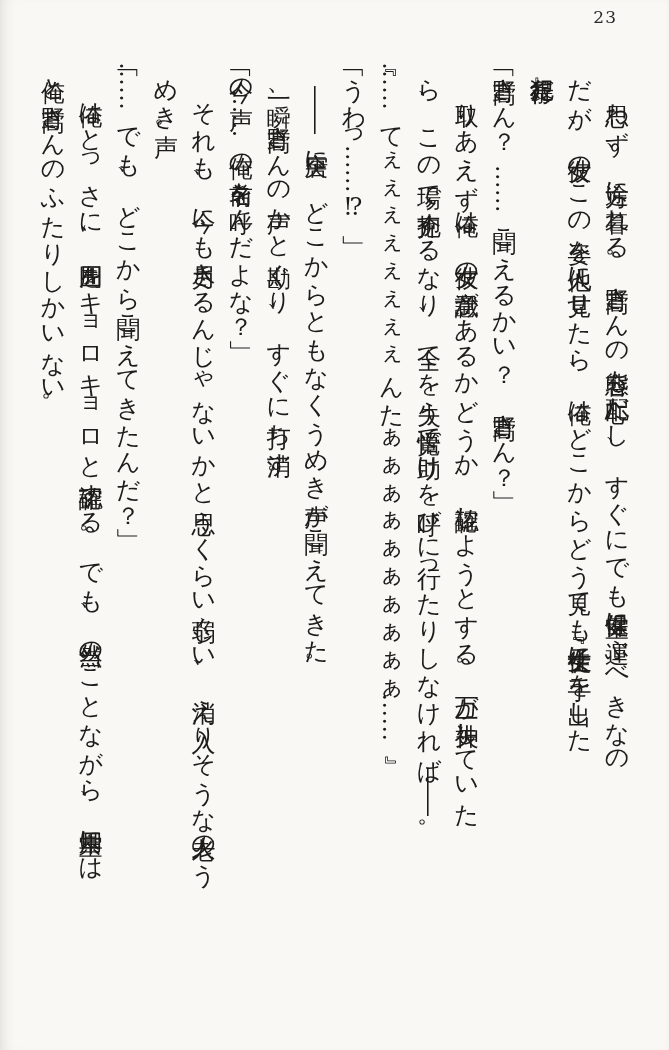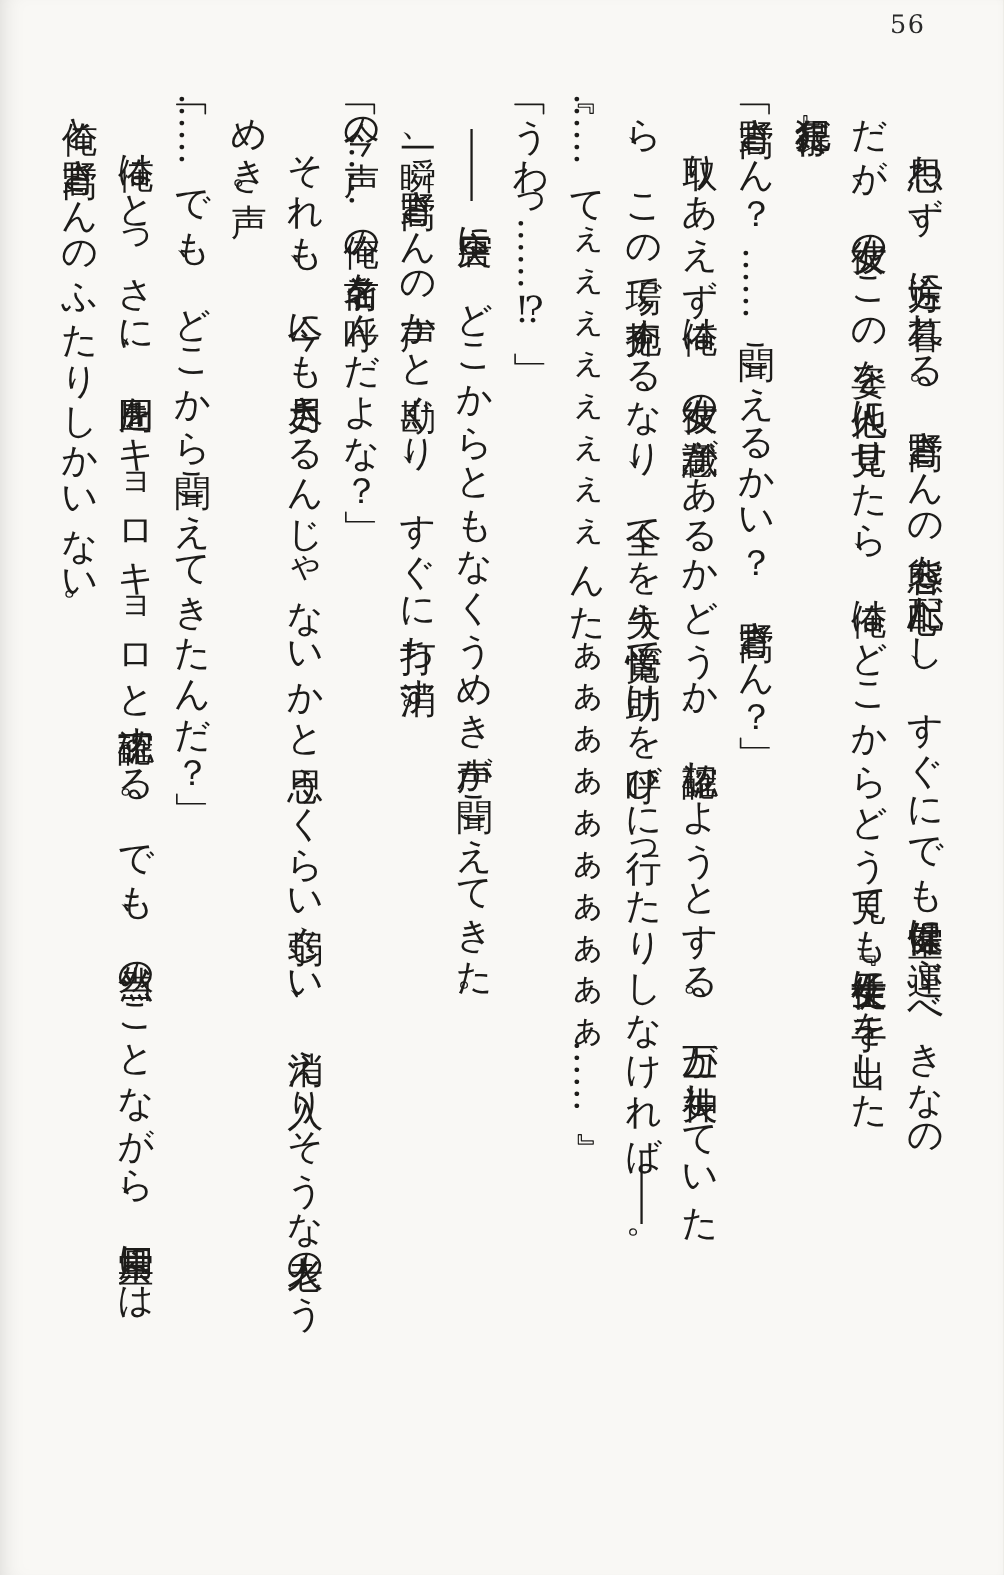--- a/index.html
+++ b/index.html
@@ -43,21 +43,21 @@
     height: 100%;
   }
   .tline.indent {
     text-indent: 1em;
   }
 </style>
 </head>
 <body>
 
 <div class="page">
-  <div class="pagenum">56</div>
+  <div class="pagenum">23</div>
   <div class="text">
     <div class="tline indent">思わず、途方に暮れる。高野さんの容態も心配だし、すぐにでも保健室に運ぶべきなの</div>
     <div class="tline">だが、彼女のこの姿を他人に見せたら、俺はどこからどう見ても『女子生徒に手を出した</div>
     <div class="tline">暴行犯』だ。</div>
     <div class="tline">「高野さん？　……聞こえるかい？　高野さん？」</div>
     <div class="tline indent">取りあえず俺は、彼女の意識があるかどうか、確認しようとする。万が一失神していた</div>
     <div class="tline">ら、この場で介抱するなり、全てを失う覚悟で助けを呼びに行ったりしなければ――。</div>
     <div class="tline">『……てぇぇぇぇぇぇぇぇんたぁぁぁぁぁぁぁぁぁぁ……』</div>
     <div class="tline">「うわっ……⁉」</div>
     <div class="tline indent">――唐突に、どこからともなくうめき声が聞こえてきた。</div>

